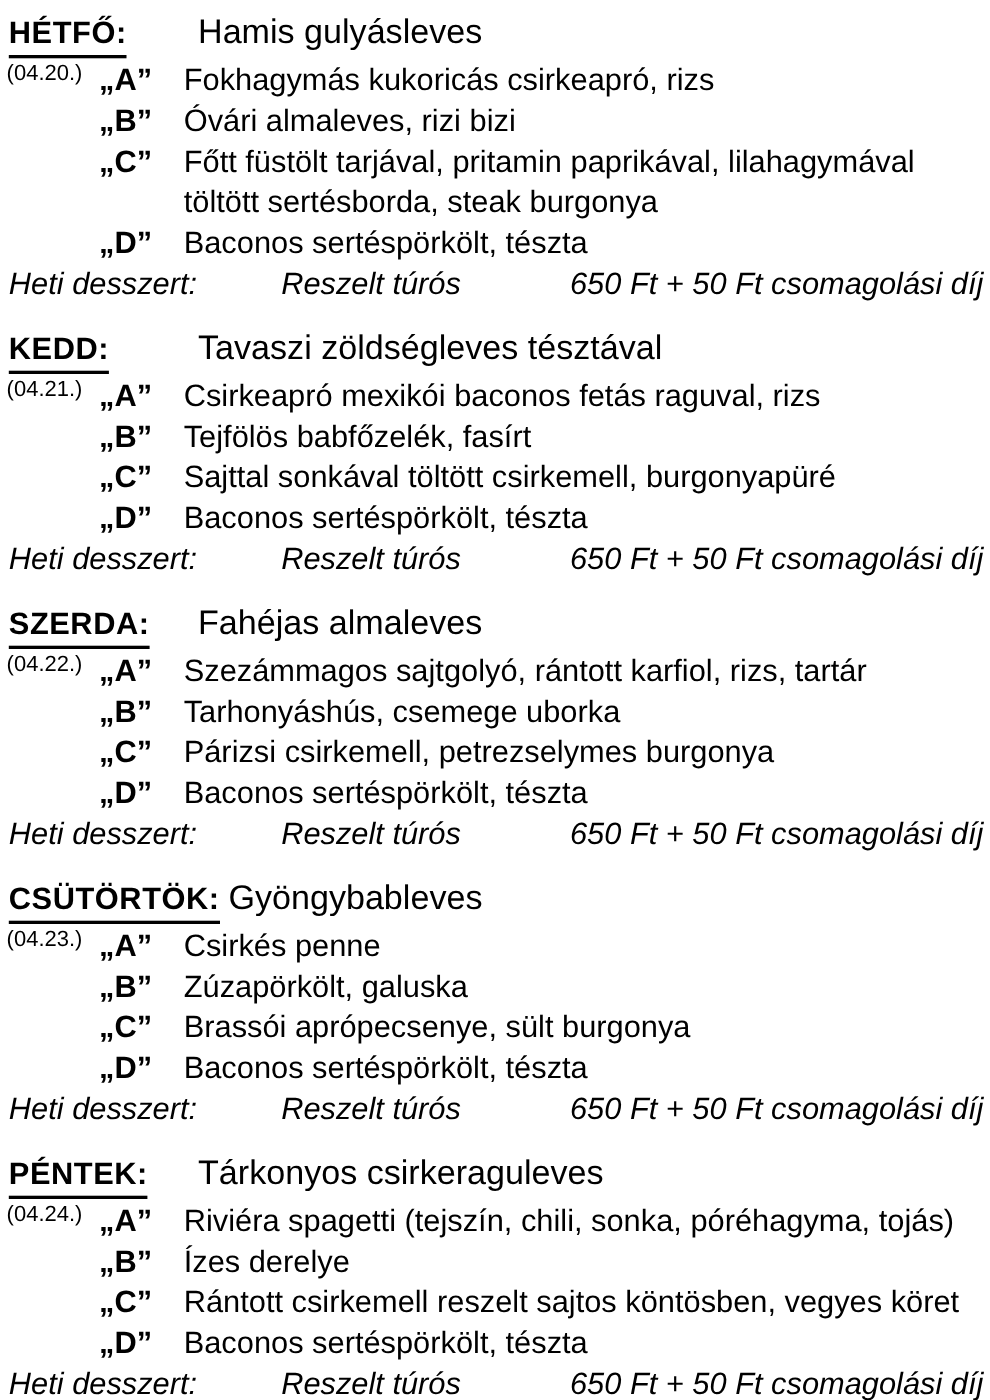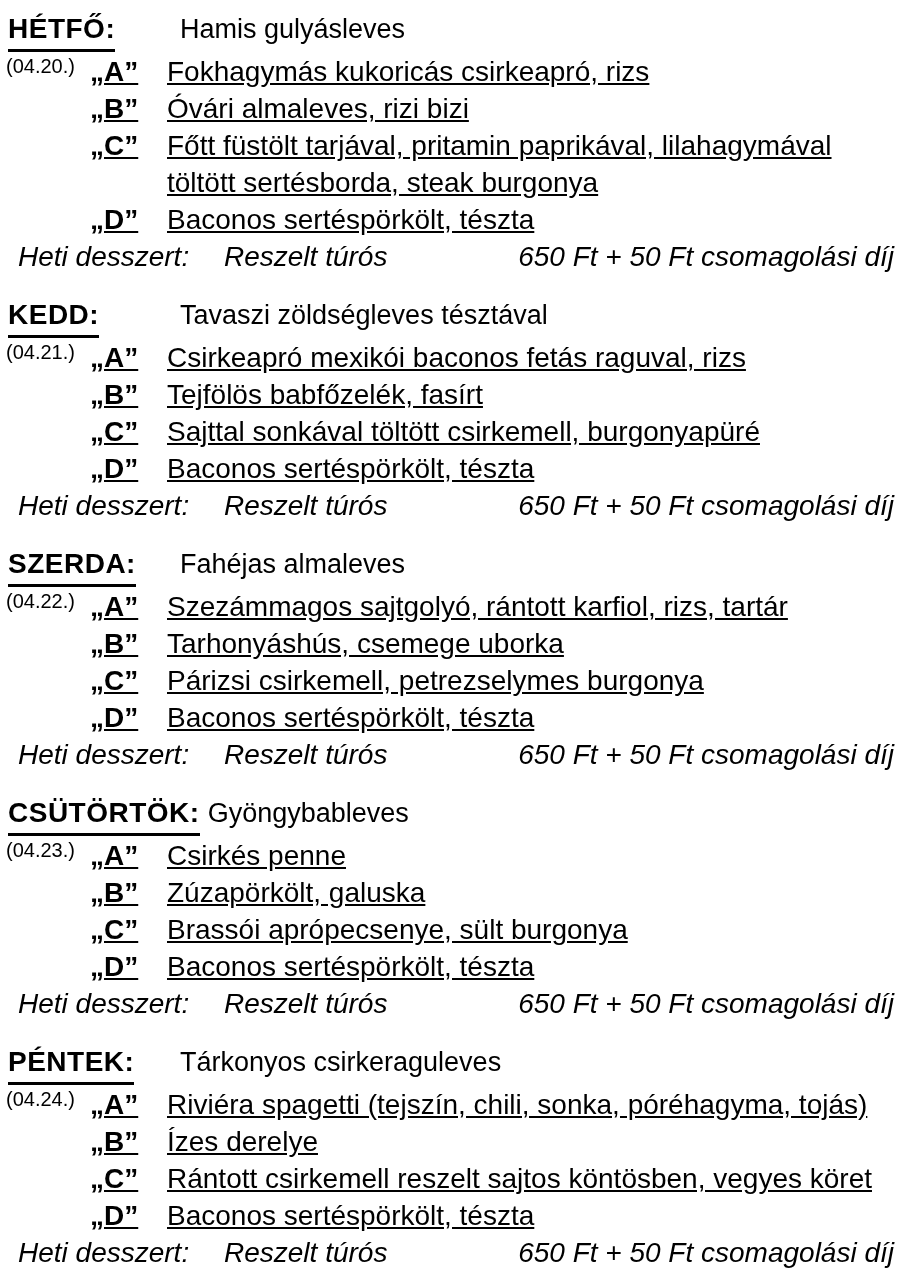--- a/index.html
+++ b/index.html
@@ -33,26 +33,25 @@
     margin-right: 8px;
   }
   .day-name {
     display: inline-block;
     font-weight: bold;
     letter-spacing: 0.5px;
     border-bottom: 3px solid #000;
     padding-bottom: 2px;
   }
   .soup {
-    font-size: 27px;
+    font-size: 31px;
   }
   .items {
     position: relative;
     margin-top: 1px;
-    text-decoration: underline;
   }
   .day-date {
     position: absolute;
     left: -2px;
     top: 1px;
     font-size: 20px;
     line-height: 24px;
   }
   .item-row {
     display: flex;
@@ -67,22 +66,22 @@
   .dish {
     width: 710px;
     margin-left: 15px;
   }
   .dessert-row {
     display: flex;
     font-style: italic;
     font-size: 28px;
     line-height: 37px;
   }
-  .dessert-label { flex: 0 0 206px; margin-left: 10px; }
-  .dessert-name  { flex: 0 0 205px; }
+  .dessert-label { flex: 0 0 206px; }
+  .dessert-name  { flex: 0 0 205px; text-align: right; }
   .dessert-price { flex: 1 1 auto; text-align: right; }
 </style>
 </head>
 <body>
 
 <div class="page">
 
   <section class="day-block">
     <div class="header-row">
       <span class="day-wrap"><span class="day-name">HÉTFŐ:</span></span><span class="soup">Hamis gulyásleves</span>

